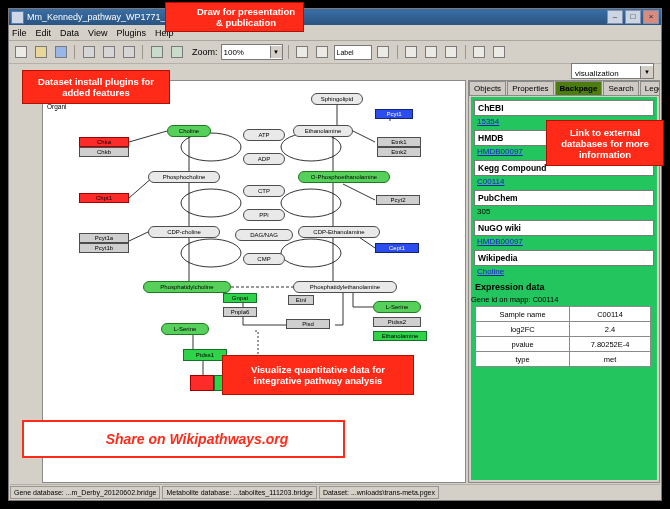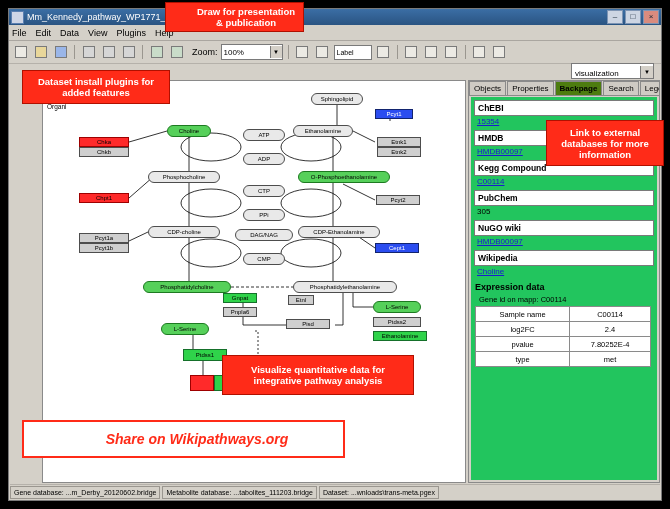--- a/index.html
+++ b/index.html
@@ -42,21 +42,21 @@
   svg.edges{position:absolute;left:0;top:0;width:424px;height:404px;}
   
   .tabrow{display:flex;height:14px;border-bottom:1px solid #8a8a8a;background:#d4d0c8;font-size:8px;}
   .tab{padding:0 4px;line-height:13px;border:1px solid #8a8a8a;border-bottom:none;background:#cfcbc4;margin-right:1px;}
   .tab.active{background:#4d7c0f;font-weight:bold;}
   .panelbody{position:absolute;left:2px;right:2px;top:16px;bottom:2px;background:#22c55e;overflow:hidden;}
   .field{background:#fff;border:1px solid #7a7a7a;font-size:8.5px;font-weight:bold;padding:2px 3px;margin:3px 3px 1px 3px;}
   .lnk{color:#1a1ad0;text-decoration:underline;font-size:8px;margin:1px 6px 4px 6px;display:block;}
   .plain{font-size:8px;margin:1px 6px 4px 6px;}
   .exprhdr{font-size:9px;font-weight:bold;margin:6px 4px 3px 4px;}
-  .geneid{font-size:7.5px;margin:2px 4px 2px 8px;}
+  .geneid{font-size:7.5px;margin:2px 4px 2px 0;}
   table.expr{border-collapse:collapse;margin:2px 4px;width:176px;}
   table.expr td{border:1px solid #8a8a8a;background:#fff;font-size:7.5px;padding:1px 3px;text-align:center;height:12px;}
   
   .status{position:absolute;left:1px;right:1px;bottom:1px;height:14px;background:#d4d0c8;border-top:1px solid #b5b1aa;display:flex;align-items:center;font-size:7px;gap:0;}
   .status div{border:1px solid #9a968f;height:11px;line-height:11px;padding:0 3px;margin-right:2px;background:#d4d0c8;white-space:nowrap;}
   
   .callout{position:absolute;background:#ff2b18;color:#fff;font-weight:bold;font-size:9.5px;text-align:center;border:1px solid #b01000;display:flex;align-items:center;justify-content:center;padding:3px 5px;box-sizing:border-box;line-height:11px;}
   .co-share{position:absolute;background:#fff;border:2px solid #ff2b18;color:#ff2b18;font-style:italic;font-weight:bold;font-size:14px;display:flex;align-items:center;justify-content:center;padding-left:27px;}
 </style>
 </head>

